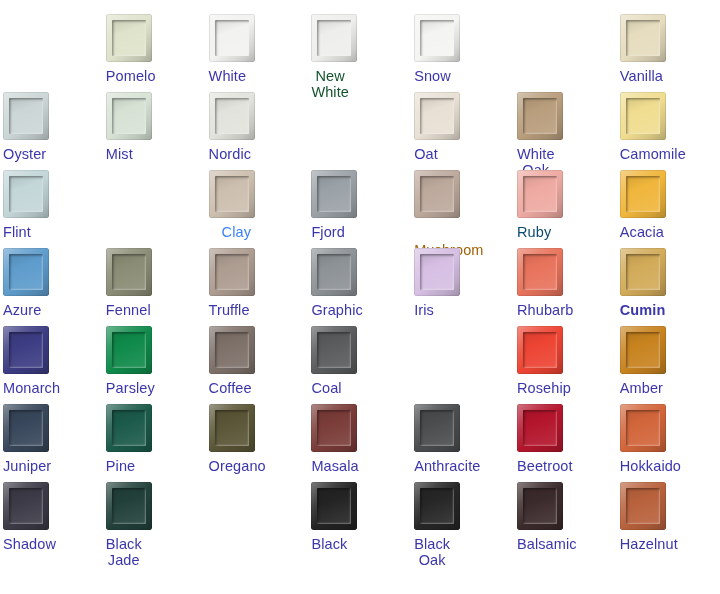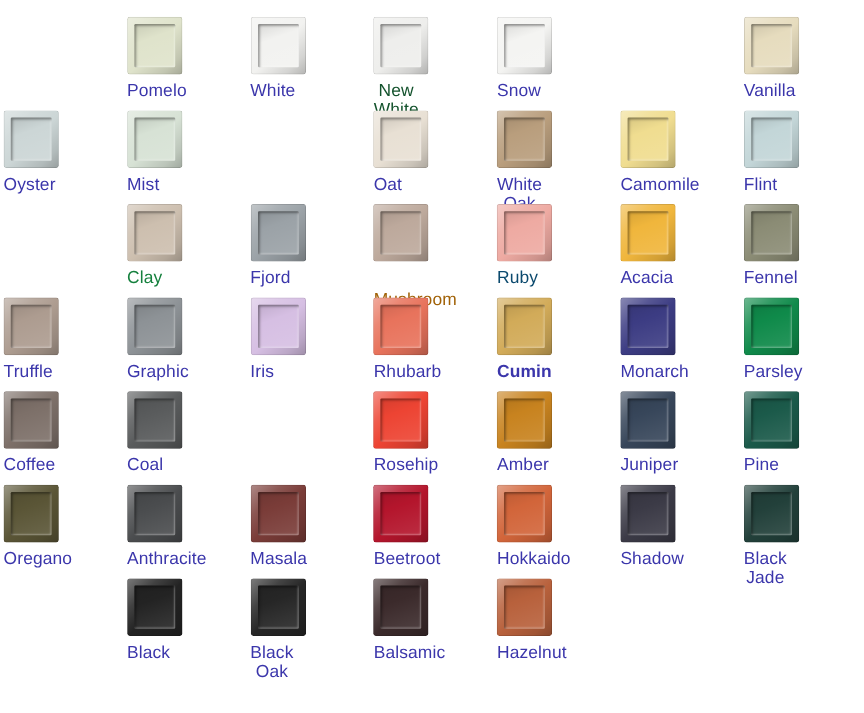--- a/index.html
+++ b/index.html
@@ -165,20 +165,27 @@
       </div>
     <div class="chip-label" style="color: rgb(59, 54, 171);">Oyster</div>
   </div>
   <div class="cell">
     <div class="chip">
         <div class="frame" style="background: rgb(215, 226, 213);"></div>
         <div class="panel" style="background: rgb(215, 226, 213);"></div>
       </div>
     <div class="chip-label" style="color: rgb(59, 54, 171);">Mist</div>
   </div>
+  <div class="cell">
+    <div class="chip">
+        <div class="frame" style="background: rgb(227, 227, 221);"></div>
+        <div class="panel" style="background: rgb(227, 227, 221);"></div>
+      </div>
+    <div class="chip-label" style="color: rgb(59, 54, 171);">Nordic</div>
+  </div>
   <div class="cell empty">
     <div class="chip"></div>
     <div class="chip-label" style="color: rgb(59, 54, 171);"></div>
   </div>
   <div class="cell">
     <div class="chip">
         <div class="frame" style="background: rgb(232, 224, 212);"></div>
         <div class="panel" style="background: rgb(232, 224, 212);"></div>
       </div>
     <div class="chip-label" style="color: rgb(59, 54, 171);">Oat</div>
@@ -208,21 +215,21 @@
   </div>
   <div class="cell empty">
     <div class="chip"></div>
     <div class="chip-label" style="color: rgb(59, 54, 171);"></div>
   </div>
   <div class="cell">
     <div class="chip">
         <div class="frame" style="background: rgb(205, 191, 175);"></div>
         <div class="panel" style="background: rgb(205, 191, 175);"></div>
       </div>
-    <div class="chip-label" style="color: #15803d;">Clay</div>
+    <div class="chip-label" style="color: #3b82f6; margin-left: 13px;">Clay</div>
   </div>
   <div class="cell">
     <div class="chip">
         <div class="frame" style="background: rgb(155, 162, 167);"></div>
         <div class="panel" style="background: rgb(155, 162, 167);"></div>
       </div>
     <div class="chip-label" style="color: rgb(59, 54, 171);">Fjord</div>
   </div>
   <div class="cell">
     <div class="chip">
@@ -241,20 +248,27 @@
   <div class="cell">
     <div class="chip">
         <div class="frame" style="background: rgb(240, 182, 60);"></div>
         <div class="panel" style="background: rgb(240, 182, 60);"></div>
       </div>
     <div class="chip-label" style="color: rgb(59, 54, 171);">Acacia</div>
   </div>
 
   <div class="cell">
     <div class="chip">
+        <div class="frame" style="background: rgb(94, 156, 204);"></div>
+        <div class="panel" style="background: rgb(94, 156, 204);"></div>
+      </div>
+    <div class="chip-label" style="color: rgb(59, 54, 171);">Azure</div>
+  </div>
+  <div class="cell">
+    <div class="chip">
         <div class="frame" style="background: rgb(139, 140, 117);"></div>
         <div class="panel" style="background: rgb(139, 140, 117);"></div>
       </div>
     <div class="chip-label" style="color: rgb(59, 54, 171);">Fennel</div>
   </div>
   <div class="cell">
     <div class="chip">
         <div class="frame" style="background: rgb(173, 156, 144);"></div>
         <div class="panel" style="background: rgb(173, 156, 144);"></div>
       </div>
@@ -352,34 +366,34 @@
   </div>
   <div class="cell">
     <div class="chip">
         <div class="frame" style="background: rgb(90, 85, 54);"></div>
         <div class="panel" style="background: rgb(90, 85, 54);"></div>
       </div>
     <div class="chip-label" style="color: rgb(59, 54, 171);">Oregano</div>
   </div>
   <div class="cell">
     <div class="chip">
+        <div class="frame" style="background: rgb(122, 60, 56);"></div>
+        <div class="panel" style="background: rgb(122, 60, 56);"></div>
+      </div>
+    <div class="chip-label" style="color: rgb(59, 54, 171);">Masala</div>
+  </div>
+  <div class="cell">
+    <div class="chip">
         <div class="frame" style="background: rgb(74, 76, 78);"></div>
         <div class="panel" style="background: rgb(74, 76, 78);"></div>
       </div>
     <div class="chip-label" style="color: rgb(59, 54, 171);">Anthracite</div>
   </div>
   <div class="cell">
     <div class="chip">
-        <div class="frame" style="background: rgb(122, 60, 56);"></div>
-        <div class="panel" style="background: rgb(122, 60, 56);"></div>
-      </div>
-    <div class="chip-label" style="color: rgb(59, 54, 171);">Masala</div>
-  </div>
-  <div class="cell">
-    <div class="chip">
         <div class="frame" style="background: rgb(180, 21, 44);"></div>
         <div class="panel" style="background: rgb(180, 21, 44);"></div>
       </div>
     <div class="chip-label" style="color: rgb(59, 54, 171);">Beetroot</div>
   </div>
   <div class="cell">
     <div class="chip">
         <div class="frame" style="background: rgb(210, 101, 58);"></div>
         <div class="panel" style="background: rgb(210, 101, 58);"></div>
       </div>

